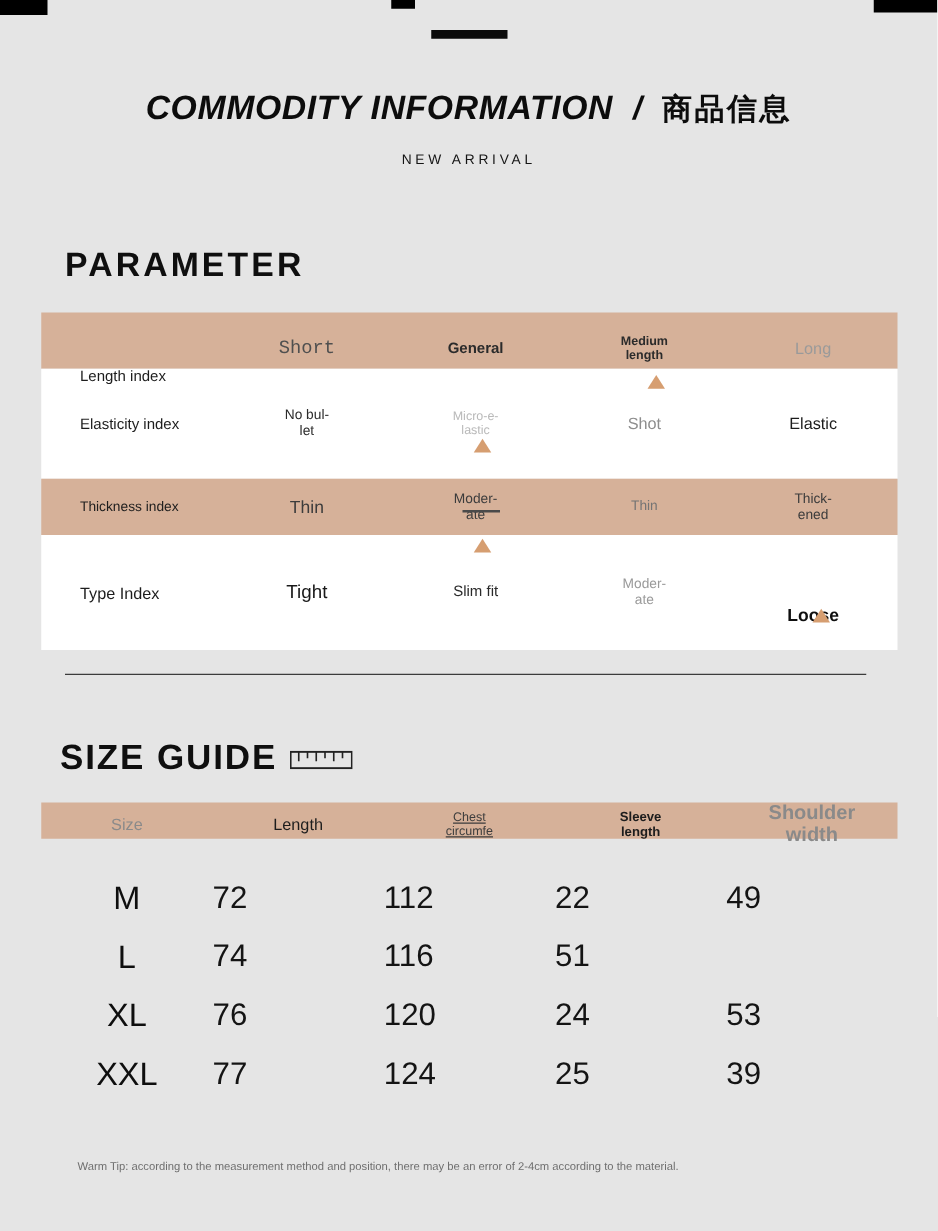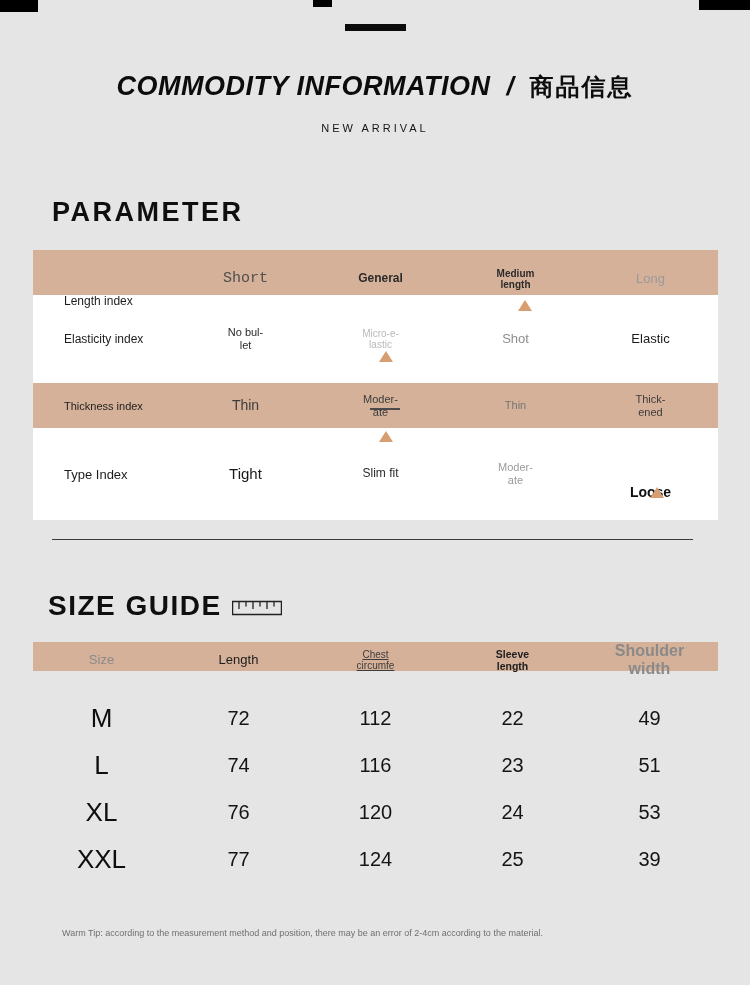--- a/index.html
+++ b/index.html
@@ -75,21 +75,21 @@
             background:#d6b199; height:29px; }
   .s-hcell { text-align:center; white-space:pre-line; line-height:1.15; }
   .h0 { font-size:13px; color:#8a8a8a; }
   .h1 { font-size:13px; color:#1d1d1d; }
   .h2 { font-size:10px; color:#3d3d3d;text-decoration:underline; }
   .h3 { font-size:10.5px; font-weight:700; color:#1d1d1d; }
   .h4 { font-size:16px; color:#8a8a8a;font-weight:bold; }
   .s-body { margin-top:24px; }
   .s-row { display:grid; grid-template-columns:repeat(5,1fr); align-items:center; height:47px; }
   .s-size { text-align:center; font-size:26px; color:#0e0e0e; }
-  .s-val  { text-align:center; font-size:20px; color:#141414; }
+  .s-val  { text-align:left; font-size:25px; color:#141414; }
 
   .footnote { position:absolute; left:62px; top:927px; width:525px;
               font-size:9px; line-height:1.55; color:#6f6f6f; }
 </style>
 </head>
 <body>
 
 <div class="page">
 
   <div class="remnant r-left"></div>
@@ -184,21 +184,20 @@
         <div class="s-size">M</div>
         <div class="s-val">72</div>
         <div class="s-val">112</div>
         <div class="s-val">22</div>
         <div class="s-val">49</div>
       </div>
       <div class="s-row">
         <div class="s-size">L</div>
         <div class="s-val">74</div>
         <div class="s-val">116</div>
-        <div class="s-val">23</div>
         <div class="s-val">51</div>
       </div>
       <div class="s-row">
         <div class="s-size">XL</div>
         <div class="s-val">76</div>
         <div class="s-val">120</div>
         <div class="s-val">24</div>
         <div class="s-val">53</div>
       </div>
       <div class="s-row">

